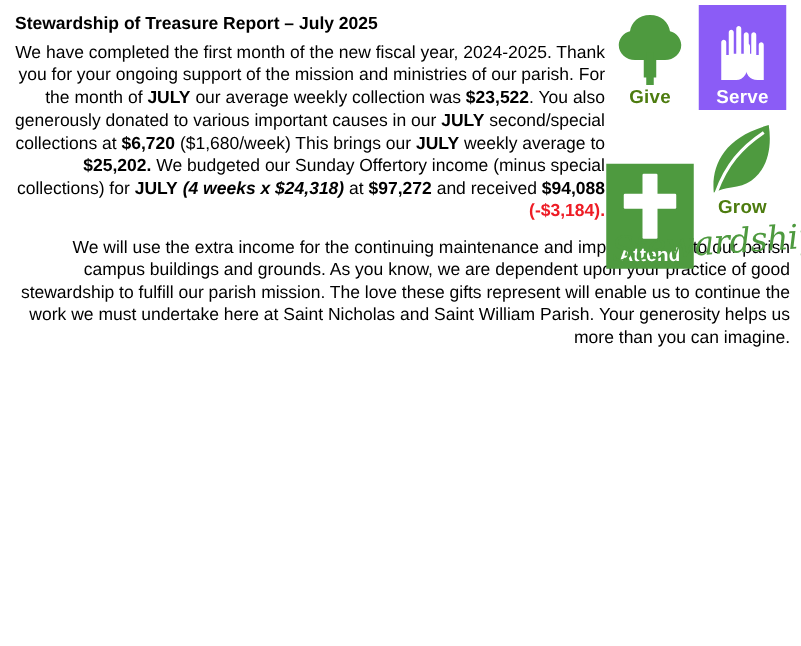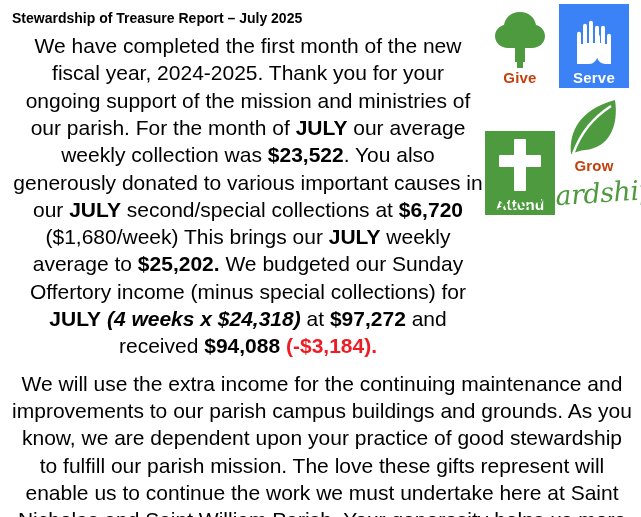--- a/index.html
+++ b/index.html
@@ -34,33 +34,33 @@
     height: 180px;
   }
   .quad {
     position: absolute;
     width: 70px;
     height: 84px;
     box-sizing: border-box;
   }
   .quad svg { display: block; }
   .q-tl { left: 0;   top: 0; background: #ffffff; }
-  .q-tr { left: 74px; top: 0; background: #3b82f6; }
+  .q-tr { left: 74px; top: 0; background: #8b5cf6; }
   .q-bl { left: 0;   top: 88px; background: #4e9a3f; margin-top: 39px; }
   .q-br { left: 74px; top: 88px; background: #ffffff; }
   .quad-label {
     position: absolute;
     bottom: 2px;
     width: 100%;
     text-align: center;
     font-size: 15px;
     font-weight: bold;
     letter-spacing: .2px;
   }
-  .lbl-dark { color: #c2410c; }
+  .lbl-dark { color: #4d7c0f; }
   .lbl-light { color: #ffffff; }
   .script {
     position: absolute;
     top: 176px;
     left: 4px;
     width: 144px;
     text-align: center;
     font-family: "DejaVu Serif", serif;
     font-style: italic;
     font-size: 27px;
@@ -72,24 +72,24 @@
     font-size: 14px;
     font-weight: bold;
     line-height: 1.15;
     margin: 2px 0 6px 0;
     width: 470px;
   }
   .body-col {
     width: 472px;
   }
   p.para {
-    font-size: 21px;
+    font-size: 14px;
     line-height: 1.30;
     margin: 0 0 10px 0;
-    text-align: center;
+    text-align: right;
   }
   p.para-wide {
     width: 620px;
   }
   .b { font-weight: bold; }
   .i { font-style: italic; }
   .neg { color: #ee1c25; font-weight: bold; }
 </style>
 </head>
 <body>

